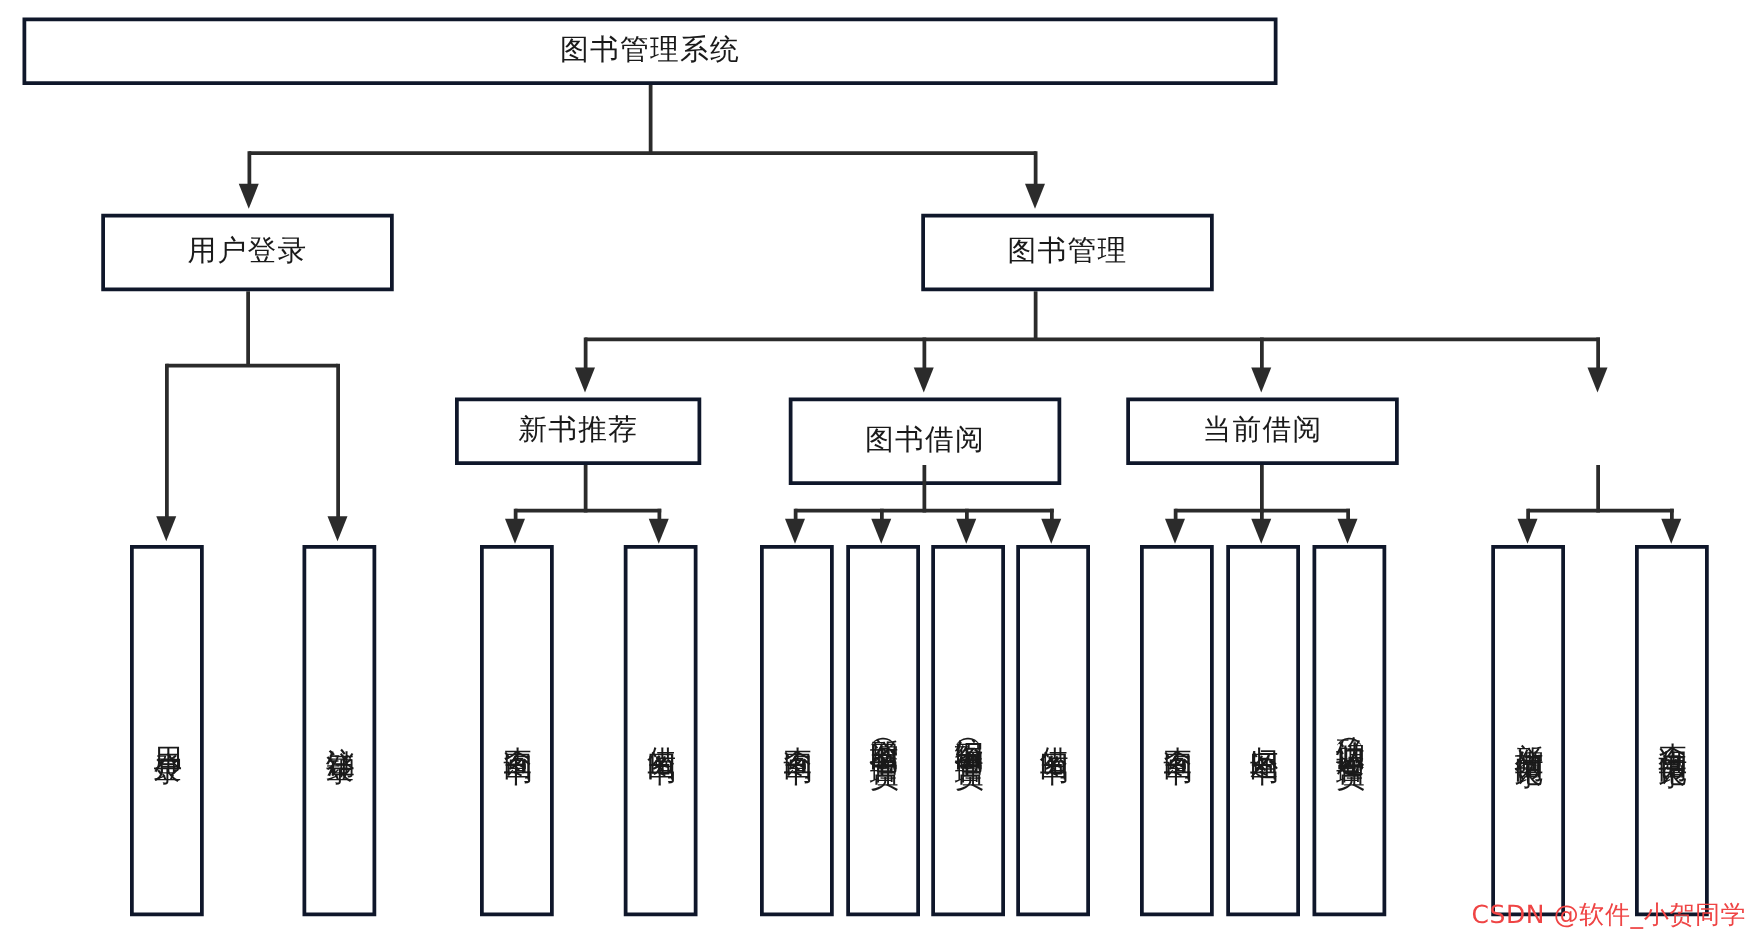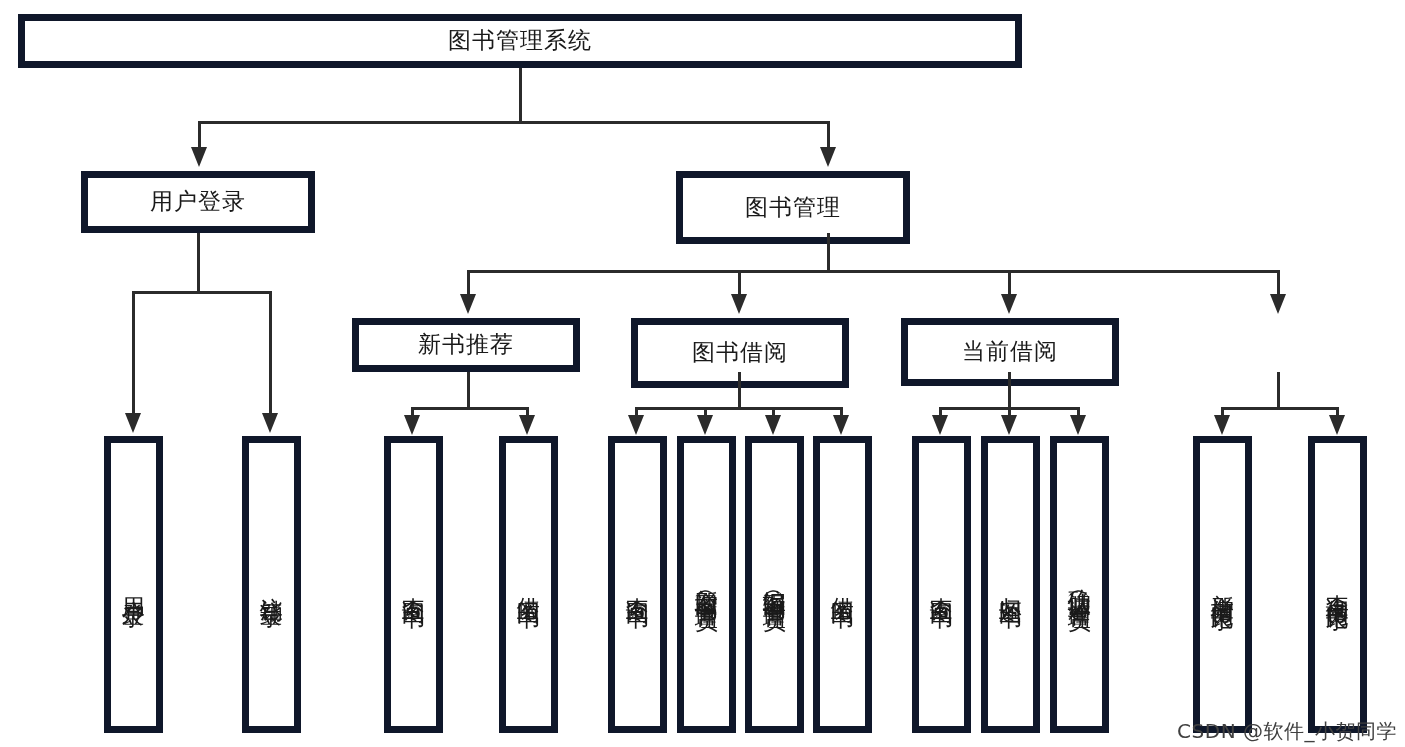--- a/index.html
+++ b/index.html
@@ -12,21 +12,21 @@
     width: 1405px;
     height: 747px;
     background: #ffffff;
     font-family: "DejaVu Sans", "Liberation Sans", sans-serif;
     overflow: hidden;
   }
   
   .node {
     position: absolute;
     box-sizing: border-box;
-    border: 7px solid #0f172a;
+    border: 3px solid #0f172a;
     background: #ffffff;
     display: flex;
     align-items: center;
     justify-content: center;
     color: #1a1a1a;
   }
   .node.horiz {
     font-size: 23px;
     letter-spacing: 1px;
     line-height: 1.1;
@@ -59,21 +59,21 @@
     border-left: 8px solid transparent;
     border-right: 8px solid transparent;
     border-top: 20px solid #2b2b2b;
   }
   
   #watermark {
     position: absolute;
     right: 8px;
     bottom: 2px;
     font-size: 20px;
-    color: #404040;
+    color: #ef4444;
     font-family: "DejaVu Sans", "Liberation Sans", sans-serif;
     white-space: nowrap;
     letter-spacing: 0.5px;
     margin-left: 24px;
   }
 </style>
 </head>
 <body>
 
 <div id="canvas">
@@ -87,21 +87,21 @@
   <div class="conn hline" style="left:199px; top:121px; width:630px; height:3px;"></div>
 
   <div class="conn vline" style="left:198px; top:121px; width:3px; height:29px;"></div>
   <div class="arrow" style="left:191px; top:147px;"></div>
   <div class="conn vline" style="left:827px; top:121px; width:3px; height:29px;"></div>
   <div class="arrow" style="left:820px; top:147px;"></div>
 
   <div class="node horiz" style="left:81px; top:171px; width:234px; height:62px;">
     <span>用户登录</span>
   </div>
-  <div class="node horiz" style="left:676px; top:171px; width:234px; height:73px;">
+  <div class="node horiz" style="left:737px; top:171px; width:234px; height:62px;">
     <span>图书管理</span>
   </div>
 
   <div class="conn vline" style="left:197px; top:233px; width:3px; height:60px;"></div>
   <div class="conn hline" style="left:133px; top:291px; width:137px; height:3px;"></div>
   <div class="conn vline" style="left:132px; top:291px; width:3px; height:125px;"></div>
   <div class="arrow" style="left:125px; top:413px;"></div>
   <div class="conn vline" style="left:269px; top:291px; width:3px; height:125px;"></div>
   <div class="arrow" style="left:262px; top:413px;"></div>
 
@@ -109,27 +109,27 @@
   <div class="conn hline" style="left:468px; top:270px; width:812px; height:3px;"></div>
   <div class="conn vline" style="left:467px; top:270px; width:3px; height:28px;"></div>
   <div class="arrow" style="left:460px; top:294px;"></div>
   <div class="conn vline" style="left:738px; top:270px; width:3px; height:28px;"></div>
   <div class="arrow" style="left:731px; top:294px;"></div>
   <div class="conn vline" style="left:1008px; top:270px; width:3px; height:28px;"></div>
   <div class="arrow" style="left:1001px; top:294px;"></div>
   <div class="conn vline" style="left:1277px; top:270px; width:3px; height:28px;"></div>
   <div class="arrow" style="left:1270px; top:294px;"></div>
 
-  <div class="node horiz" style="left:352px; top:318px; width:228px; height:54px;">
+  <div class="node horiz" style="left:364px; top:318px; width:197px; height:54px;">
     <span>新书推荐</span>
   </div>
   <div class="node horiz" style="left:631px; top:318px; width:218px; height:70px;">
     <span>图书借阅</span>
   </div>
-  <div class="node horiz" style="left:901px; top:318px; width:218px; height:68px;">
+  <div class="node horiz" style="left:901px; top:318px; width:218px; height:54px;">
     <span>当前借阅</span>
   </div>
 
   <div class="conn vline" style="left:467px; top:372px; width:3px; height:38px;"></div>
   <div class="conn hline" style="left:412px; top:407px; width:117px; height:3px;"></div>
   <div class="conn vline" style="left:411px; top:407px; width:3px; height:20px;"></div>
   <div class="arrow" style="left:404px; top:415px;"></div>
   <div class="conn vline" style="left:526px; top:407px; width:3px; height:20px;"></div>
   <div class="arrow" style="left:519px; top:415px;"></div>
 

